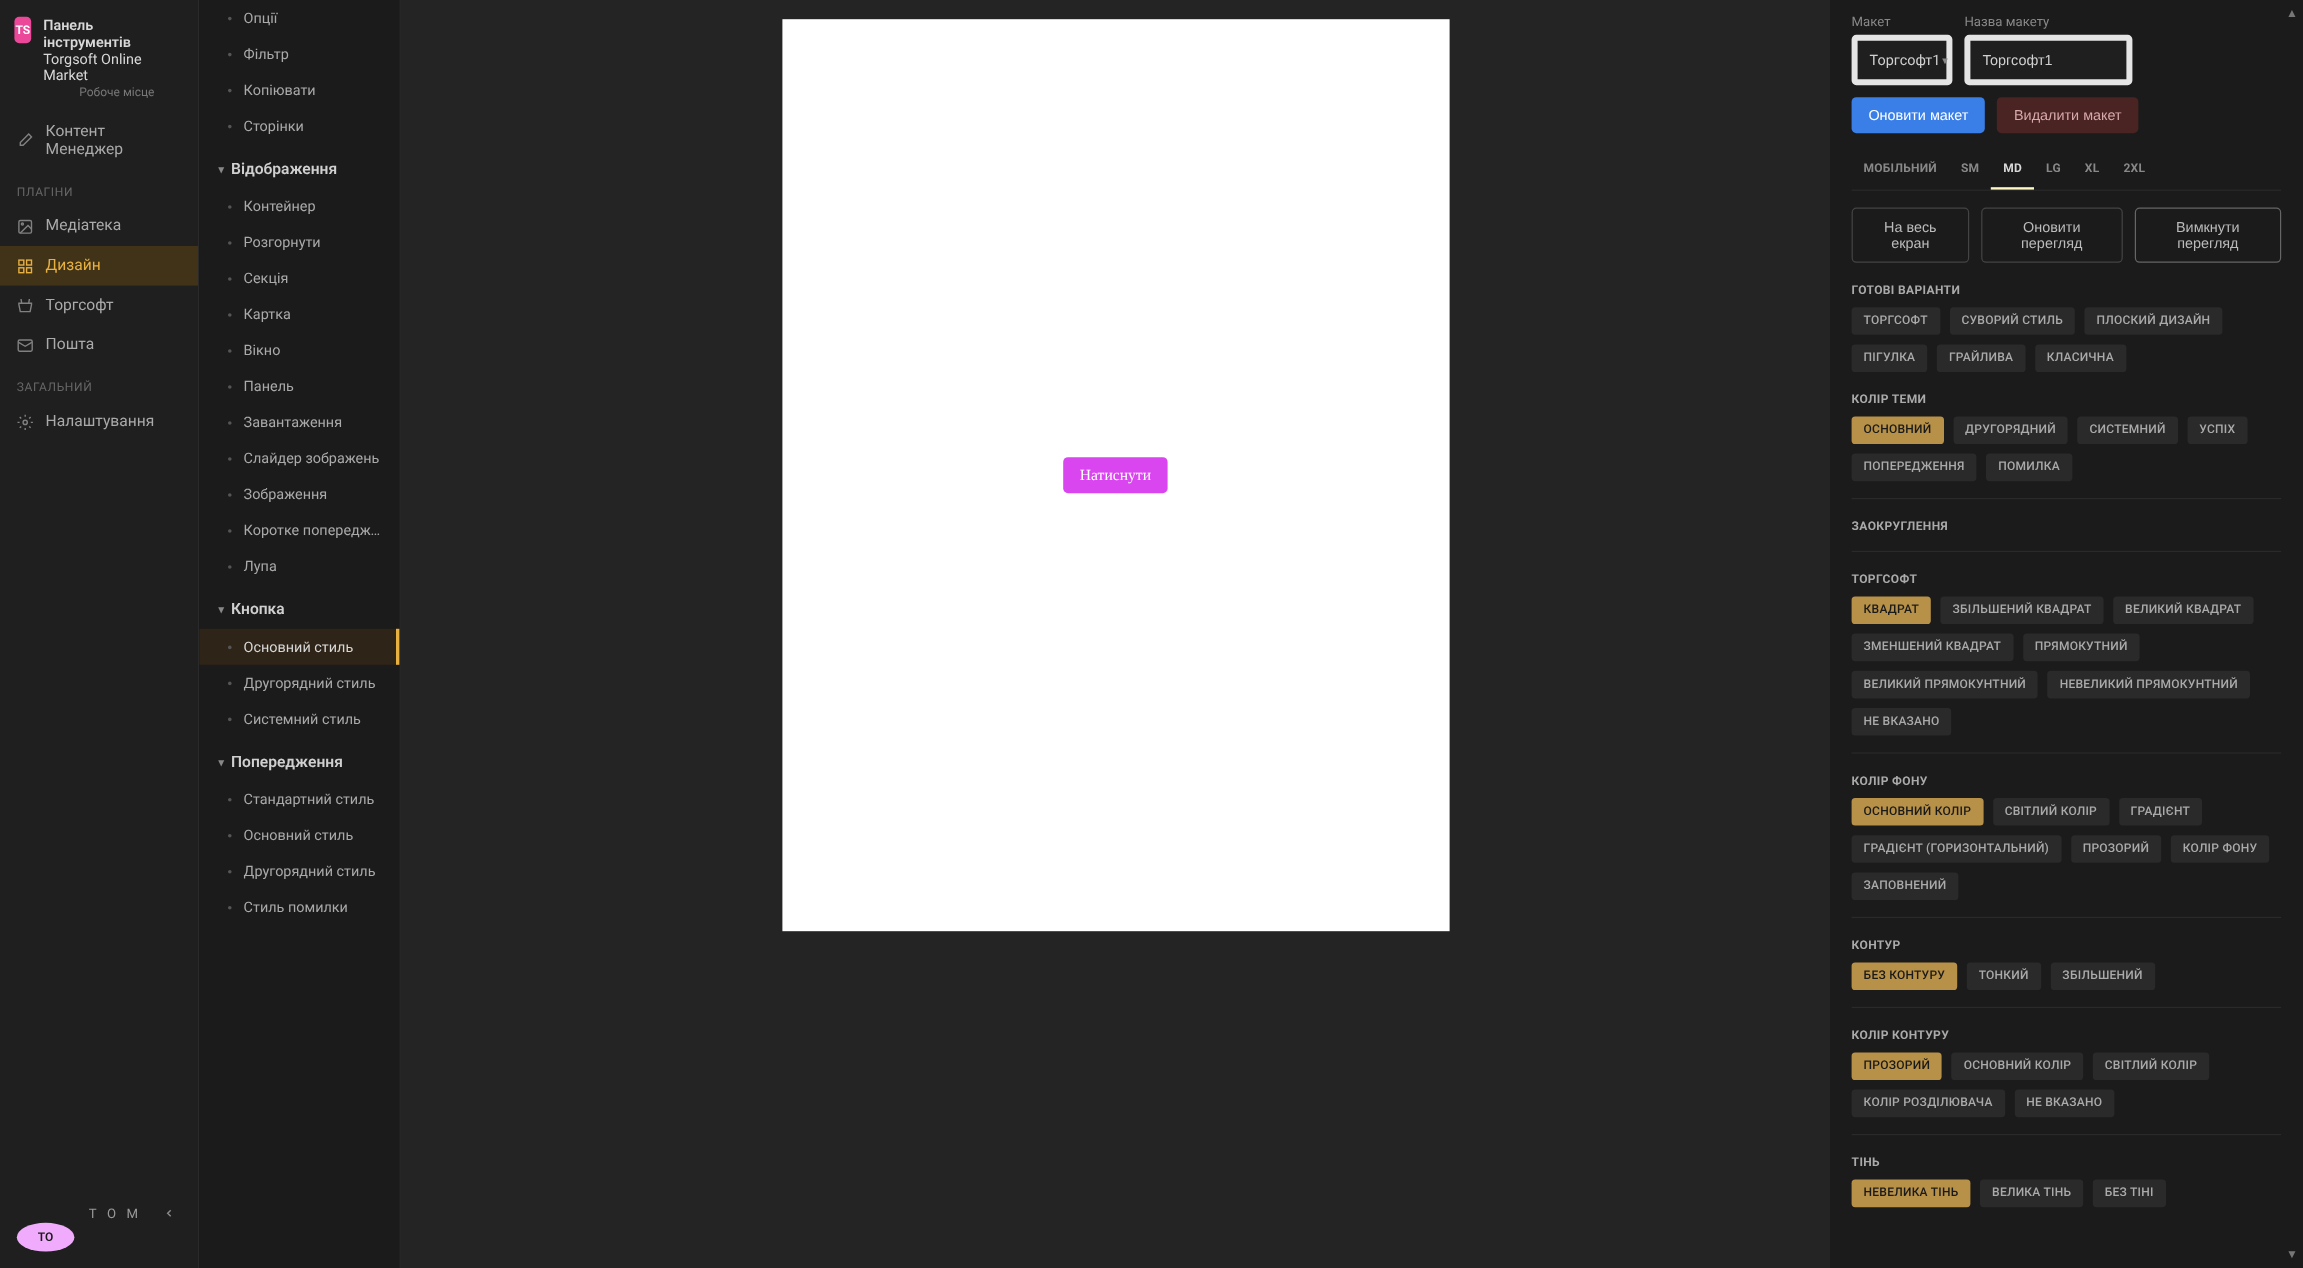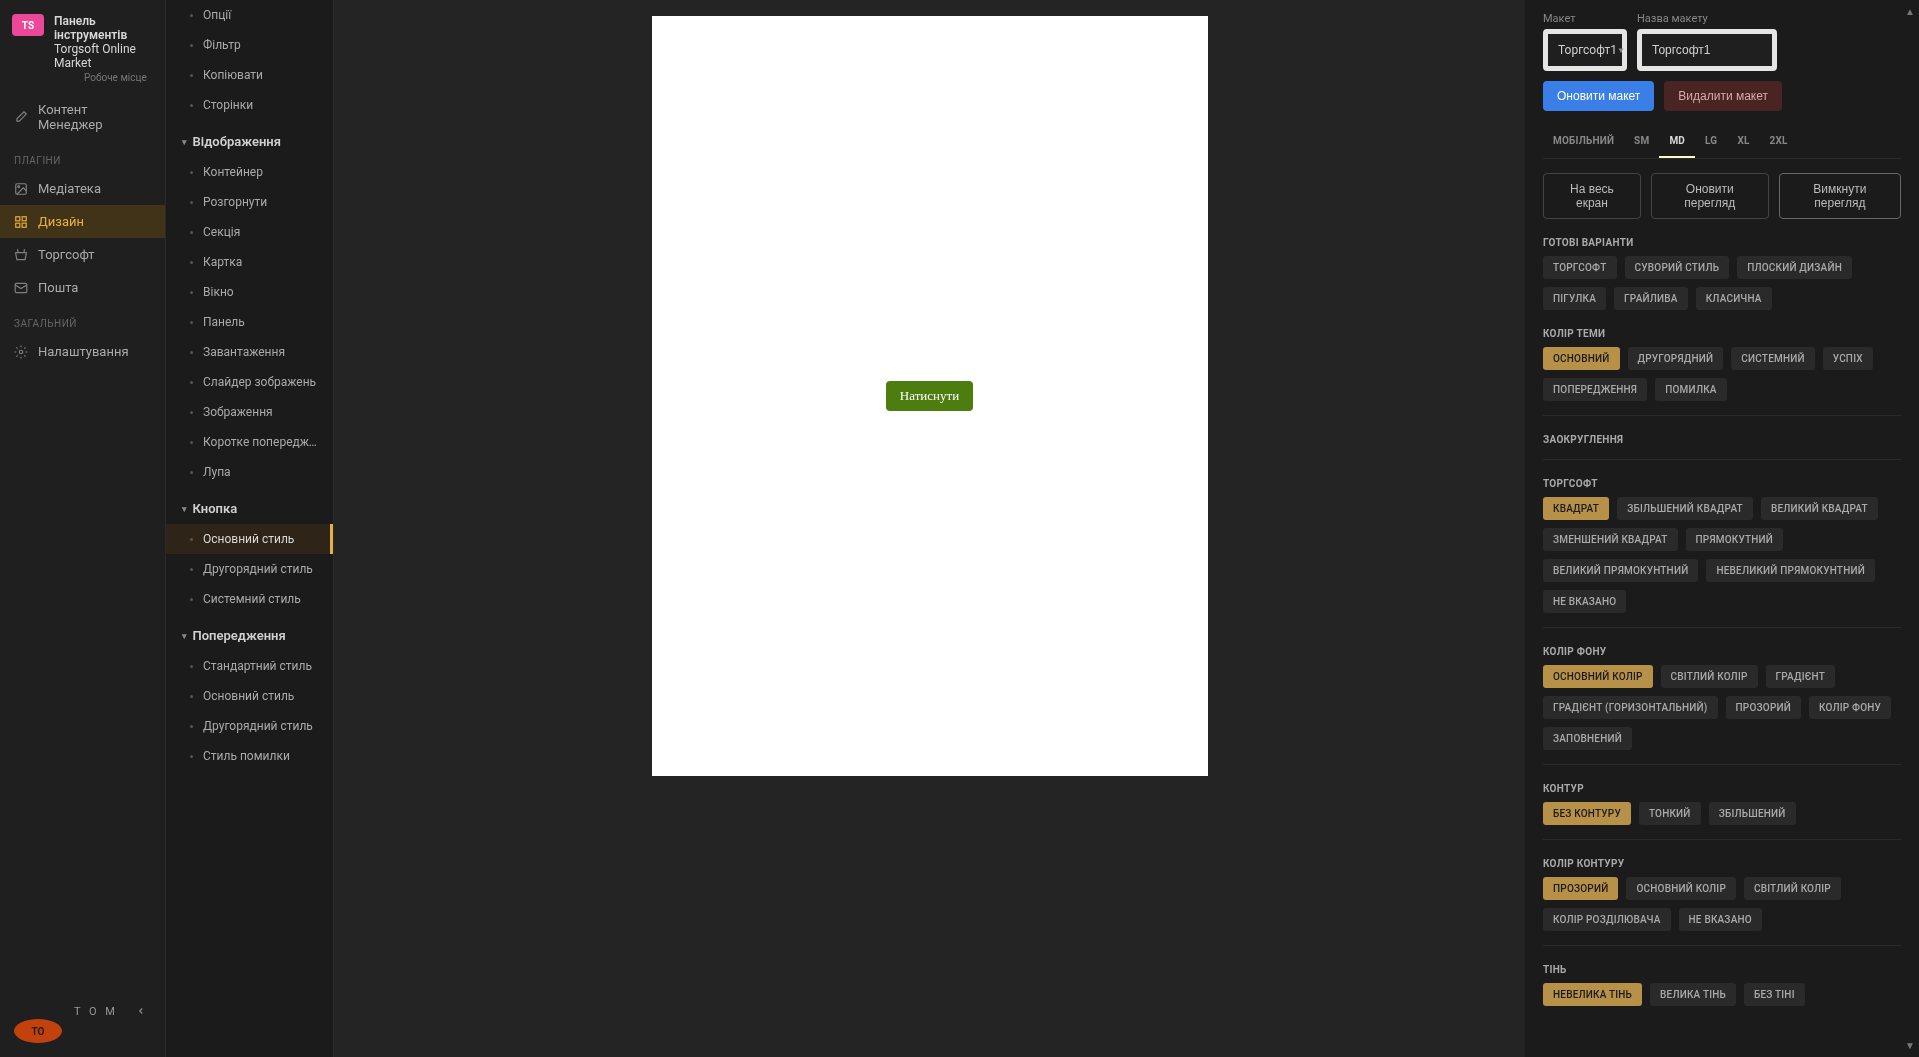--- a/index.html
+++ b/index.html
@@ -1,47 +1,47 @@
 <!DOCTYPE html>
 <html><head>
   <meta charset="utf-8">
   <style>
     * { margin:0; padding:0; box-sizing:border-box; }
     body { background:#1a1a1a; color:#c4c4c4; font-family:-apple-system,BlinkMacSystemFont,"Segoe UI",Roboto,sans-serif; font-size:13px; width:100vw; height:100vh; overflow:hidden; display:flex; }
     .sidebar-left { width:166px; background:#1f1f1f; border-right:1px solid #2a2a2a; display:flex; flex-direction:column; }
     .sidebar-header { padding:14px 12px 10px; display:flex; gap:10px; }
-    .brand-icon { width:32px; height:22px; background:#ec4899; border-radius:4px; display:flex; align-items:center; justify-content:center; font-size:10px; font-weight:700; color:#fff; flex-shrink:0; }
+    .brand-icon { width:14px; height:22px; background:#ec4899; border-radius:4px; display:flex; align-items:center; justify-content:center; font-size:10px; font-weight:700; color:#fff; flex-shrink:0; }
     .brand-text .title { font-weight:600; color:#d8d8d8; font-size:12px; }
     .brand-text .subtitle { font-size:12px; color:#d8d8d8; }
     .brand-text .caption { font-size:10px; color:#777; margin-top:2px;padding-left:30px; }
     .nav-item { display:flex; align-items:center; gap:10px; padding:9px 14px; font-size:13px; color:#aaa; cursor:pointer; }
     .nav-item.active { background:#413318; color:#e8b040; }
     .nav-icon { width:14px; height:14px; opacity:.7; flex-shrink:0; }
     .nav-item.active .nav-icon { opacity:1; }
     .nav-section-label { font-size:10px; letter-spacing:.5px; color:#666; padding:14px 14px 6px; text-transform:uppercase; }
     .sidebar-footer { margin-top:auto; padding:14px; display:flex; align-items:center; gap:12px; }
-    .avatar { width:48px; height:24px; border-radius:50%; background:#c2410c; color:#1a1a1a; display:flex; align-items:center; justify-content:center; font-size:10px; font-weight:600;margin-top:40px; }
+    .avatar { width:48px; height:24px; border-radius:50%; background:#f0abfc; color:#1a1a1a; display:flex; align-items:center; justify-content:center; font-size:10px; font-weight:600;margin-top:40px; }
     .username { flex:1; font-size:11px; letter-spacing:3px; color:#999; }
     .collapse-btn { width:20px; height:20px; display:flex; align-items:center; justify-content:center; cursor:pointer; color:#888; }
 
     .tree-panel { width:168px; background:#1b1b1b; border-right:1px solid #2a2a2a; overflow-y:auto; position:relative; }
     .tree-panel::-webkit-scrollbar { width:8px; }
     .tree-panel::-webkit-scrollbar-thumb { background:#444; border-radius:4px; }
     .tree-item { display:flex; align-items:center; gap:6px; padding:8px 14px 8px 20px; font-size:12px; color:#aaa; cursor:pointer; }
     .tree-item.active { background:#2e2518; color:#d8d8d8; position:relative; }
     .tree-item.active::after { content:''; position:absolute; right:0; top:0; bottom:0; width:3px; background:#e8b040; }
     .tree-item.active .tree-label { color:#d8d8d8; }
     .tree-bullet { width:3px; height:3px; border-radius:50%; background:#555; flex-shrink:0; margin-right:4px; margin-left:4px; }
     .tree-group { display:flex; align-items:center; gap:6px; padding:14px 14px 8px 16px; font-size:13px; color:#d0d0d0; font-weight:600; cursor:pointer; }
     .tree-chevron { font-size:9px; color:#888; flex-shrink:0; }
     .tree-label { flex:1; white-space:nowrap; overflow:hidden; text-overflow:ellipsis; }
 
     .canvas-area { flex:1; background:#242424; display:flex; align-items:flex-start; justify-content:center; padding:16px; overflow:auto; }
     .canvas-frame { background:#fff; width:556px; min-height:760px; position:relative; display:flex; align-items:center; justify-content:center; }
-    .demo-btn { background:#4d7c0f; color:#fff; border:none; padding:7px 14px; border-radius:4px; font-size:13px; font-weight:500; cursor:pointer; font-family:Georgia,serif; }
+    .demo-btn { background:#d946ef; color:#fff; border:none; padding:7px 14px; border-radius:4px; font-size:13px; font-weight:500; cursor:pointer; font-family:Georgia,serif; }
 
     .right-panel { width:394px; background:#1b1b1b; overflow-y:auto; padding:12px 18px 30px; position:relative; }
     .right-panel::-webkit-scrollbar { width:8px; }
     .right-panel::-webkit-scrollbar-thumb { background:#444; }
     .rp-top-row { display:flex; gap:10px; margin-bottom:10px; }
     .rp-field { flex:1; }
     .rp-label { font-size:11px; color:#888; margin-bottom:4px; display:block; }
     .rp-select, .rp-select-btn, .rp-input { background:#1f1f1f; border:5px solid #e5e5e5; color:#d0d0d0; font-size:12px; padding:9px 10px; border-radius:4px; width:100%; }
     .rp-select-btn { display:flex; justify-content:space-between; align-items:center; cursor:pointer; width:84px; }
     .rp-select-btn .chev { font-size:8px; color:#888; }

